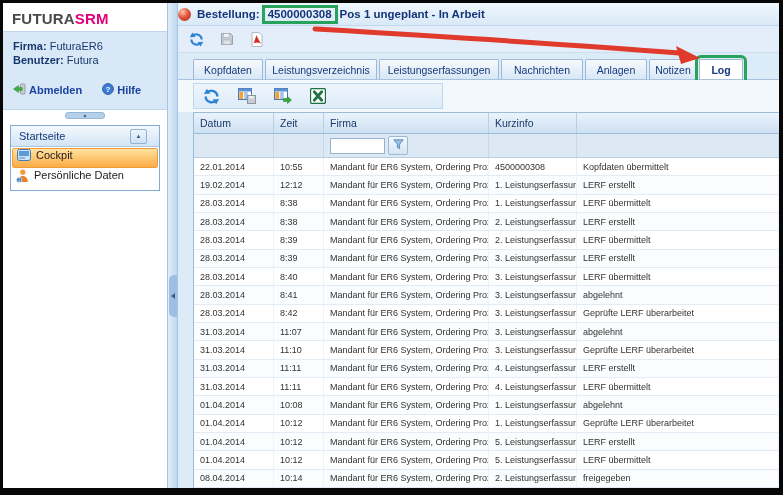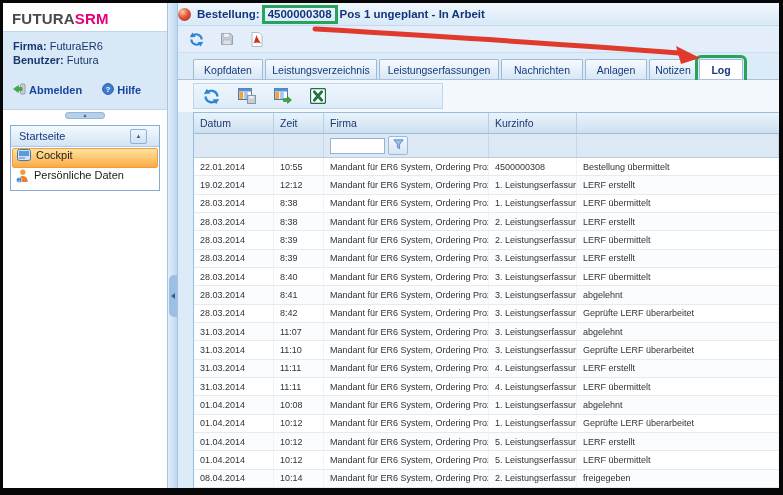--- a/index.html
+++ b/index.html
@@ -269,21 +269,21 @@
           </div>
           <div class="f-cell c-kurzinfo"></div>
           <div class="f-cell c-aktion"></div>
         </div>
         <div class="rows">
   <div class="row">
     <div class="cell c-datum">22.01.2014</div>
     <div class="cell c-zeit">10:55</div>
     <div class="cell c-firma">Mandant für ER6 System, Ordering Prozess</div>
     <div class="cell c-kurzinfo">4500000308</div>
-    <div class="cell c-aktion">Bestellung übermittelt</div>
+    <div class="cell c-aktion">Kopfdaten übermittelt</div>
   </div>
 
   <div class="row">
     <div class="cell c-datum">19.02.2014</div>
     <div class="cell c-zeit">12:12</div>
     <div class="cell c-firma">Mandant für ER6 System, Ordering Prozess</div>
     <div class="cell c-kurzinfo">1. Leistungserfassung</div>
     <div class="cell c-aktion">LERF erstellt</div>
   </div>
 

